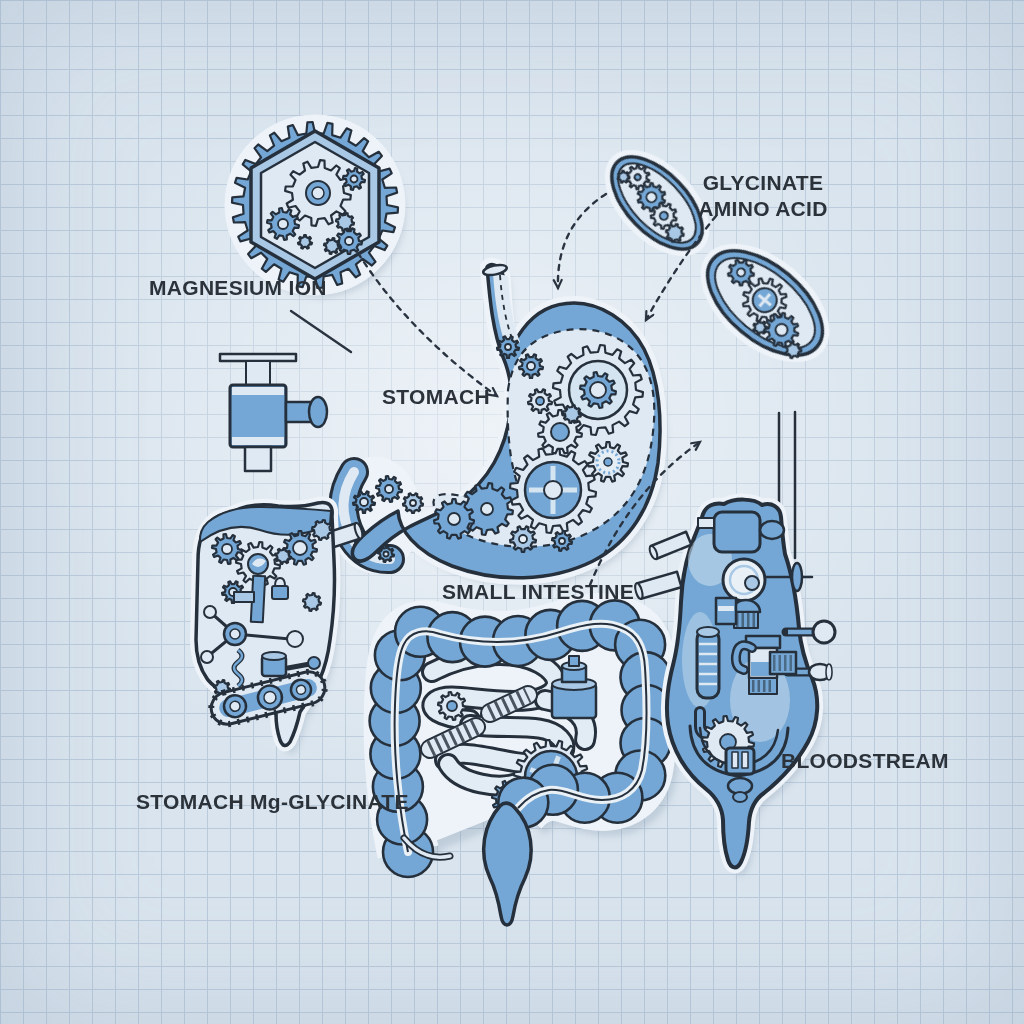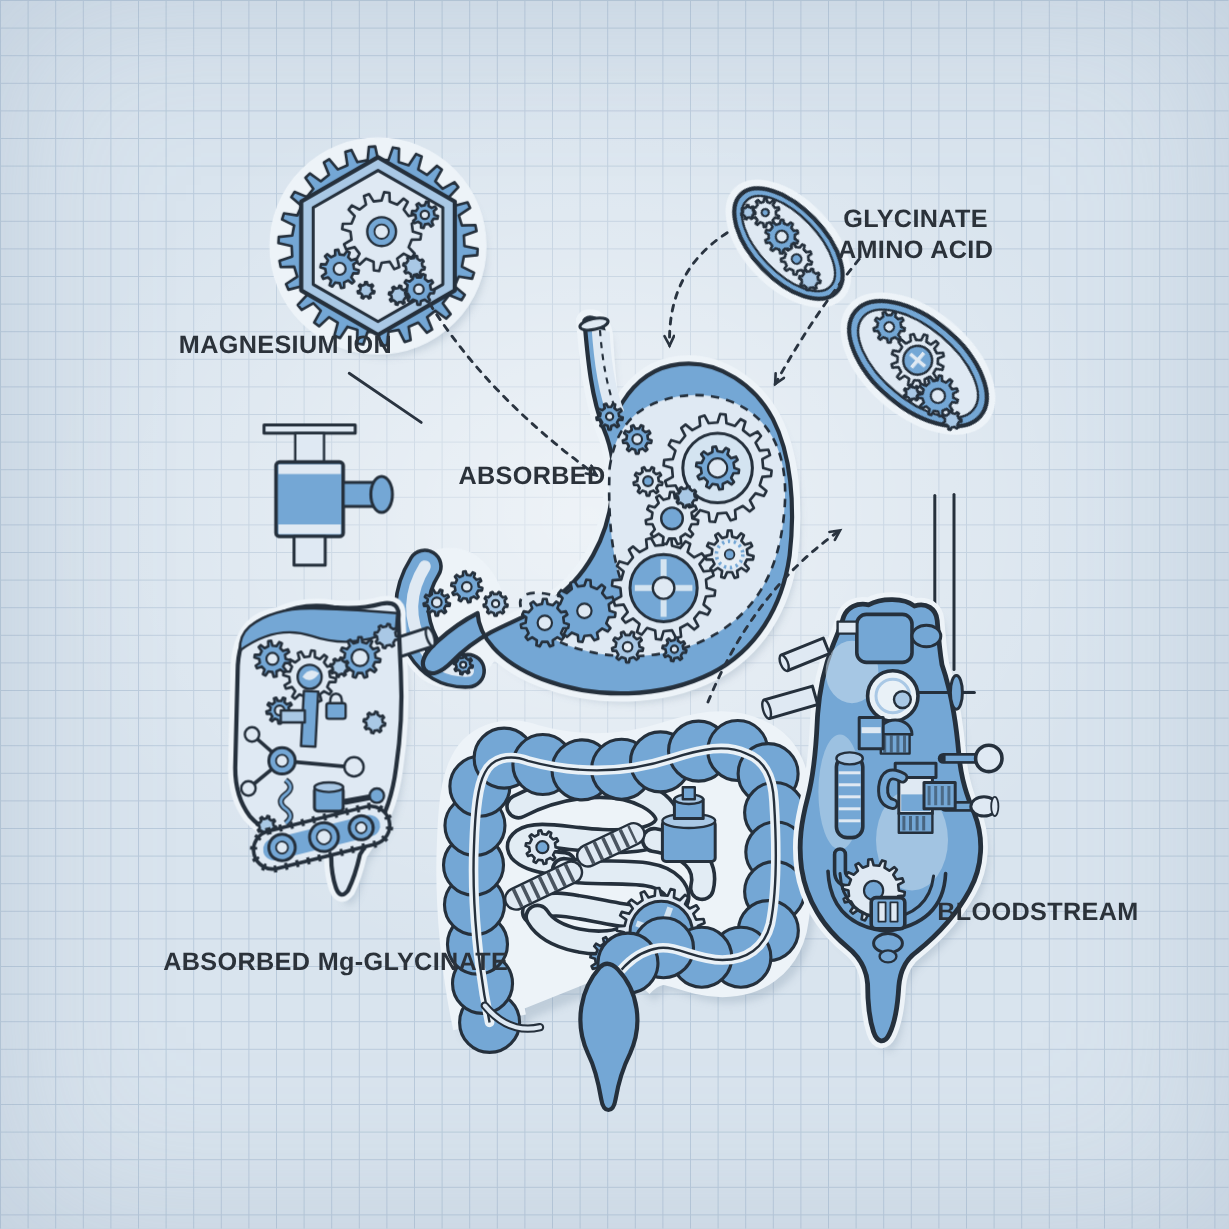--- a/index.html
+++ b/index.html
@@ -479,17 +479,18 @@
     <path class="arrow" marker-end="url(#ah)" d="M590,585 Q628,492 700,442"></path>
     <path class="leader" d="M291,311 L351,352"></path>
   </g>
 </svg>
 
 <div class="lbl center" style="left:688px;top:170px;width:150px">
   <div>GLYCINATE</div>
   <div>AMINO ACID</div>
 </div>
 <div class="lbl" style="left:149px;top:276px">MAGNESIUM ION</div>
-<div class="lbl" style="left:382px;top:385px">ABSORBED</div>
-<div class="lbl" style="left:136px;top:790px">ABSORBED Mg-GLYCINATE</div>
+<div class="lbl" style="left:382px;top:385px">STOMACH</div>
+<div class="lbl" style="left:442px;top:580px">SMALL INTESTINE</div>
+<div class="lbl" style="left:136px;top:790px">STOMACH Mg-GLYCINATE</div>
 <div class="lbl" style="left:781px;top:749px">BLOODSTREAM</div>
 
 </div>
 
 </body></html>

